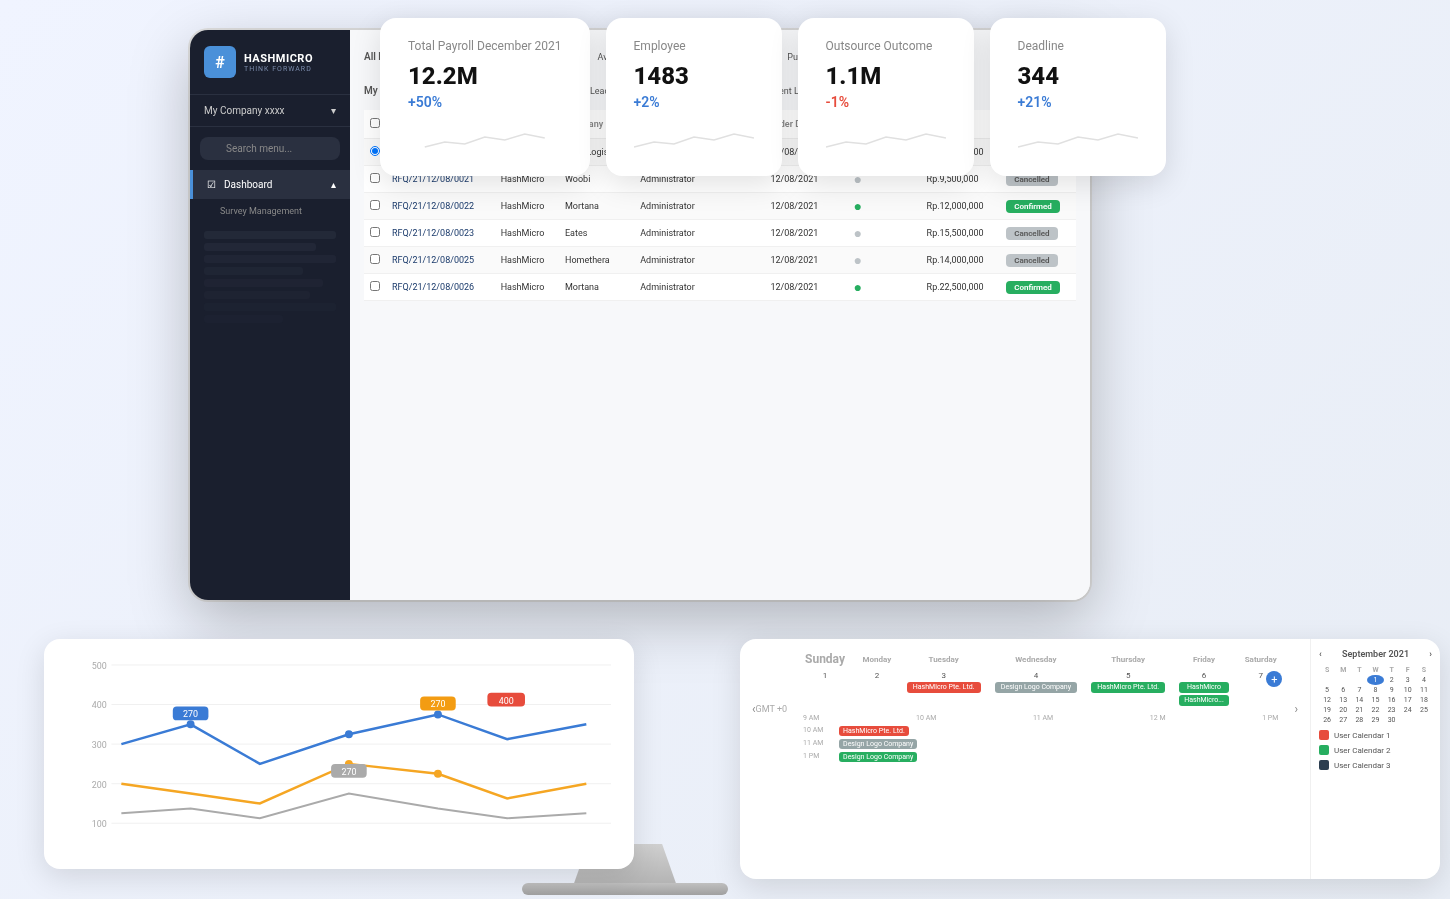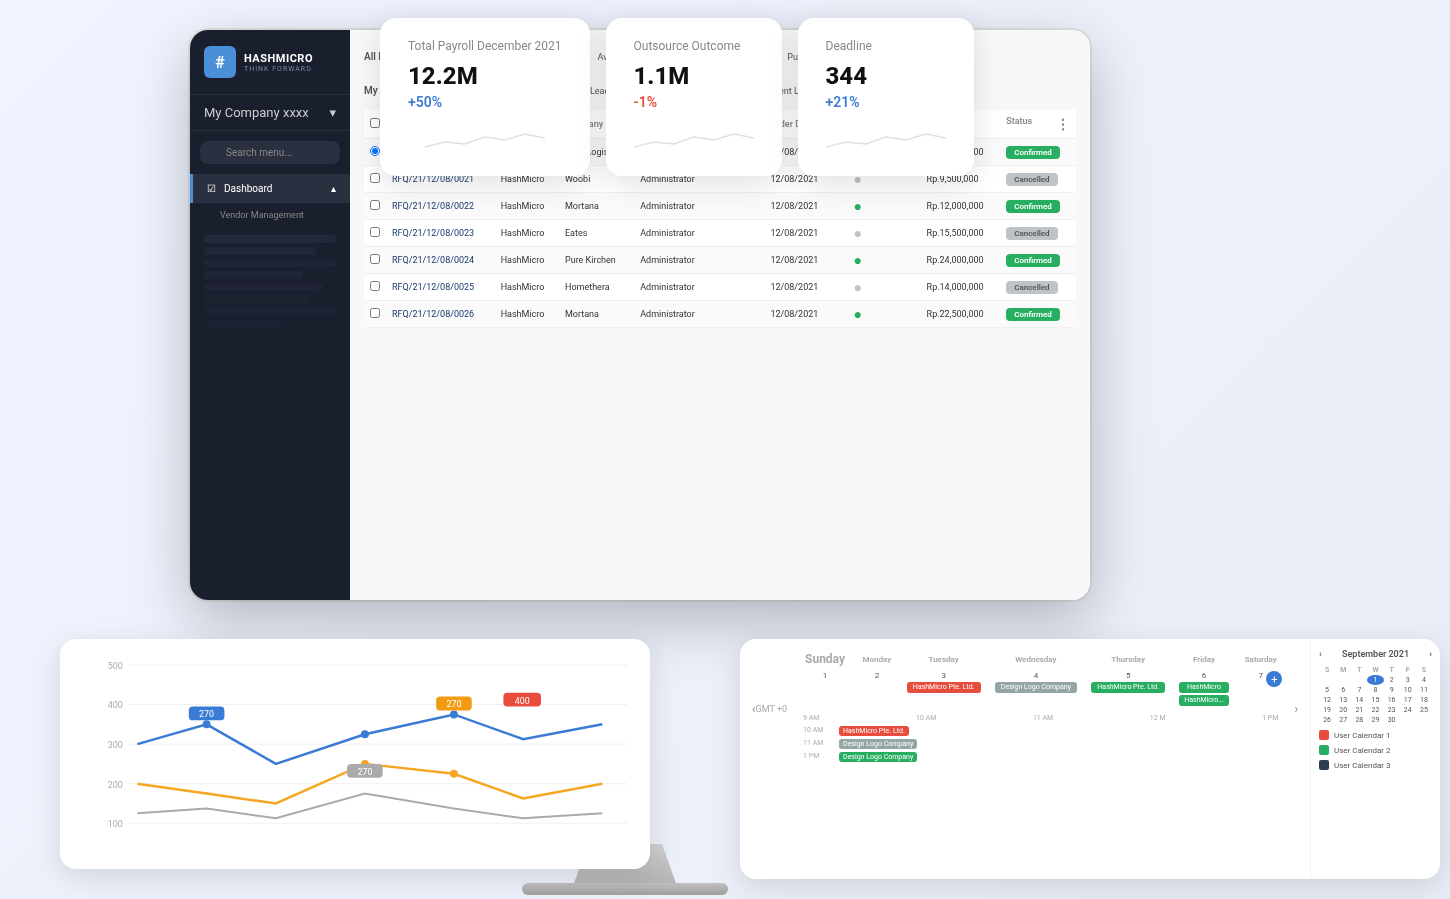--- a/index.html
+++ b/index.html
@@ -68,21 +68,21 @@
       color: #7a8aaa;
       font-size: 7px;
       letter-spacing: 1px;
     }
     .company-selector {
       display: flex;
       align-items: center;
       justify-content: space-between;
       padding: 10px 14px;
       color: #ccc;
-      font-size: 13px;
+      font-size: 10px;
       cursor: pointer;
       border-bottom: 1px solid #2a3040;
     }
     .search-box {
       margin: 10px 10px;
       background: #2a3040;
       border-radius: 8px;
       padding: 6px 26px;
       color: #888;
       font-size: 10px;
@@ -226,21 +226,21 @@
     .sparkline {
       margin-top: 12px;
       height: 30px;
       width: 100%;
     }
 
     
     .chart-card {
       position: absolute;
       bottom: 30px;
-      left: 60px;
+      left: 44px;
       width: 590px;
       height: 230px;
       background: white;
       border-radius: 16px;
       box-shadow: 0 8px 30px rgba(0,0,0,0.12);
       padding: 16px 18px;
       overflow: hidden;
     }
     .chart-svg {
       width: 100%;
@@ -388,21 +388,21 @@
     </div>
     <div class="search-box">
       <span>Search menu...</span>
     </div>
     <div class="nav-item active">
       <span style="font-size:10px;">☑</span>
       <span>Dashboard</span>
       <span style="margin-left:auto;">▴</span>
     </div>
     <div class="nav-sub">
-      <span>Vendor Management</span>
+      <span>Survey Management</span>
     </div>
     <div class="sidebar-bars">
       <div class="sidebar-bar" style="width:100%;opacity:0.6;"></div>
       <div class="sidebar-bar" style="width:85%;opacity:0.5;"></div>
       <div class="sidebar-bar" style="width:100%;opacity:0.4;"></div>
       <div class="sidebar-bar" style="width:75%;opacity:0.35;"></div>
       <div class="sidebar-bar" style="width:90%;opacity:0.3;"></div>
       <div class="sidebar-bar" style="width:80%;opacity:0.25;"></div>
       <div class="sidebar-bar" style="width:100%;opacity:0.2;"></div>
       <div class="sidebar-bar" style="width:60%;opacity:0.15;"></div>
@@ -519,35 +519,20 @@
     <td>
       <span class="grey-dot">●</span>
     </td>
     <td>Rp.15,500,000</td>
     <td>
       <span class="status-badge status-cancelled">Cancelled</span>
     </td>
   </tr>
             <tr>
     <td><input type="checkbox" class="check-radio" style=""></td>
-    <td style="color:#1a3a6b;cursor:pointer;">RFQ/21/12/08/0024</td>
-    <td>HashMicro</td>
-    <td>Pure Kirchen</td>
-    <td>Administrator</td>
-    <td>12/08/2021</td>
-    <td>
-      <span class="green-dot">●</span>
-    </td>
-    <td>Rp.24,000,000</td>
-    <td>
-      <span class="status-badge status-confirmed">Confirmed</span>
-    </td>
-  </tr>
-            <tr>
-    <td><input type="checkbox" class="check-radio" style=""></td>
     <td style="color:#1a3a6b;cursor:pointer;">RFQ/21/12/08/0025</td>
     <td>HashMicro</td>
     <td>Homethera</td>
     <td>Administrator</td>
     <td>12/08/2021</td>
     <td>
       <span class="grey-dot">●</span>
     </td>
     <td>Rp.14,000,000</td>
     <td>
@@ -576,20 +561,28 @@
 </div>
 
 <div class="monitor-stand"></div>
 <div class="monitor-base"></div>
 
 <div class="kpi-cards-area" id="kpi-cards-container">
     <div class="kpi-card">
     <div class="kpi-card-title">Total Payroll December 2021</div>
     <div class="kpi-card-value">12.2M</div>
     <div class="kpi-card-change change-pos">+50%</div>
+    <svg class="sparkline" viewBox="0 0 120 30">
+      <polyline points="0,25 20,20 40,22 60,15 80,18 100,12 120,16" fill="none" stroke="#e0e0e0" stroke-width="1.5"></polyline>
+    </svg>
+  </div>
+    <div class="kpi-card">
+    <div class="kpi-card-title">Employee</div>
+    <div class="kpi-card-value">1483</div>
+    <div class="kpi-card-change change-pos">+2%</div>
     <svg class="sparkline" viewBox="0 0 120 30">
       <polyline points="0,25 20,20 40,22 60,15 80,18 100,12 120,16" fill="none" stroke="#e0e0e0" stroke-width="1.5"></polyline>
     </svg>
   </div>
     <div class="kpi-card">
     <div class="kpi-card-title">Outsource Outcome</div>
     <div class="kpi-card-value">1.1M</div>
     <div class="kpi-card-change change-neg">-1%</div>
     <svg class="sparkline" viewBox="0 0 120 30">
       <polyline points="0,25 20,20 40,22 60,15 80,18 100,12 120,16" fill="none" stroke="#e0e0e0" stroke-width="1.5"></polyline>

